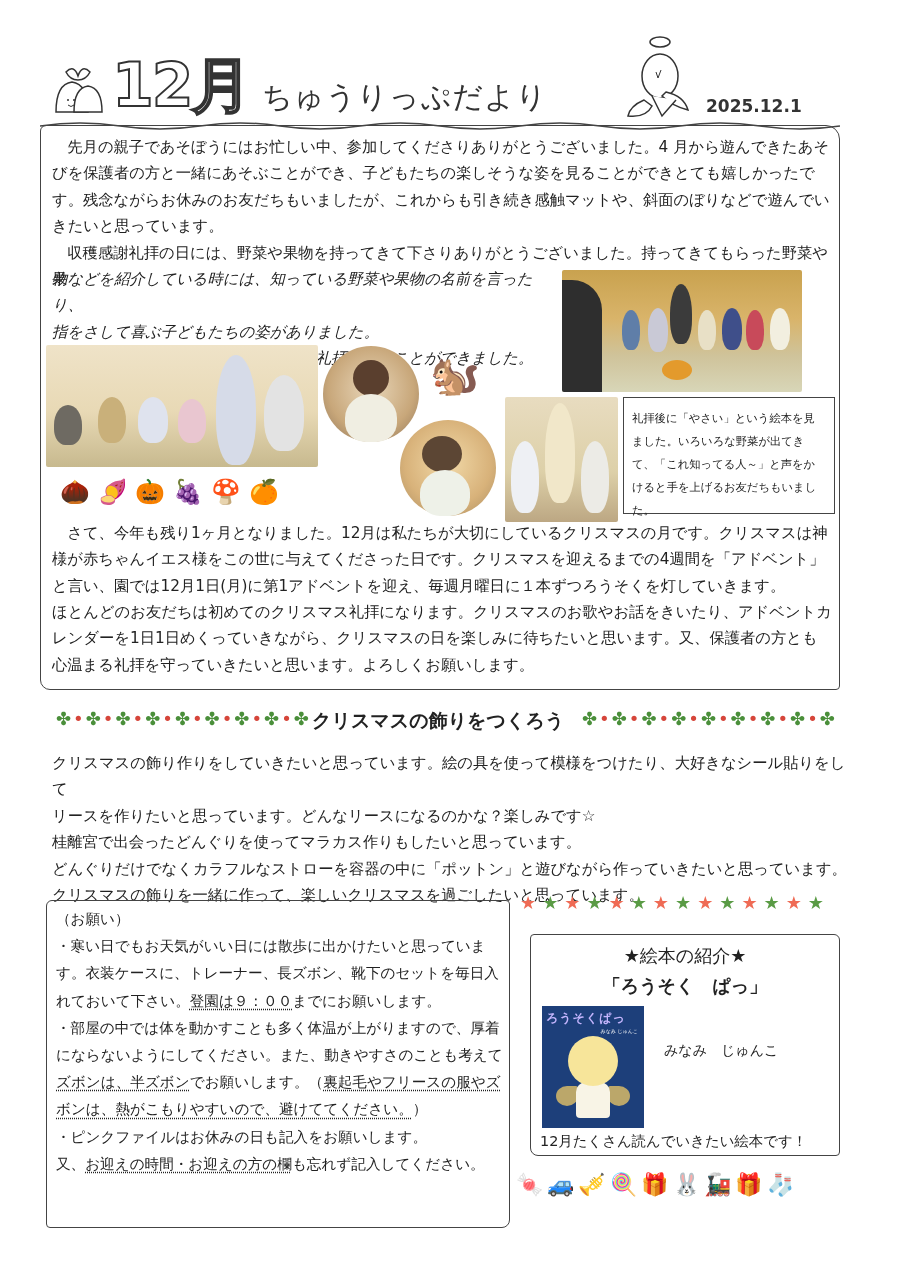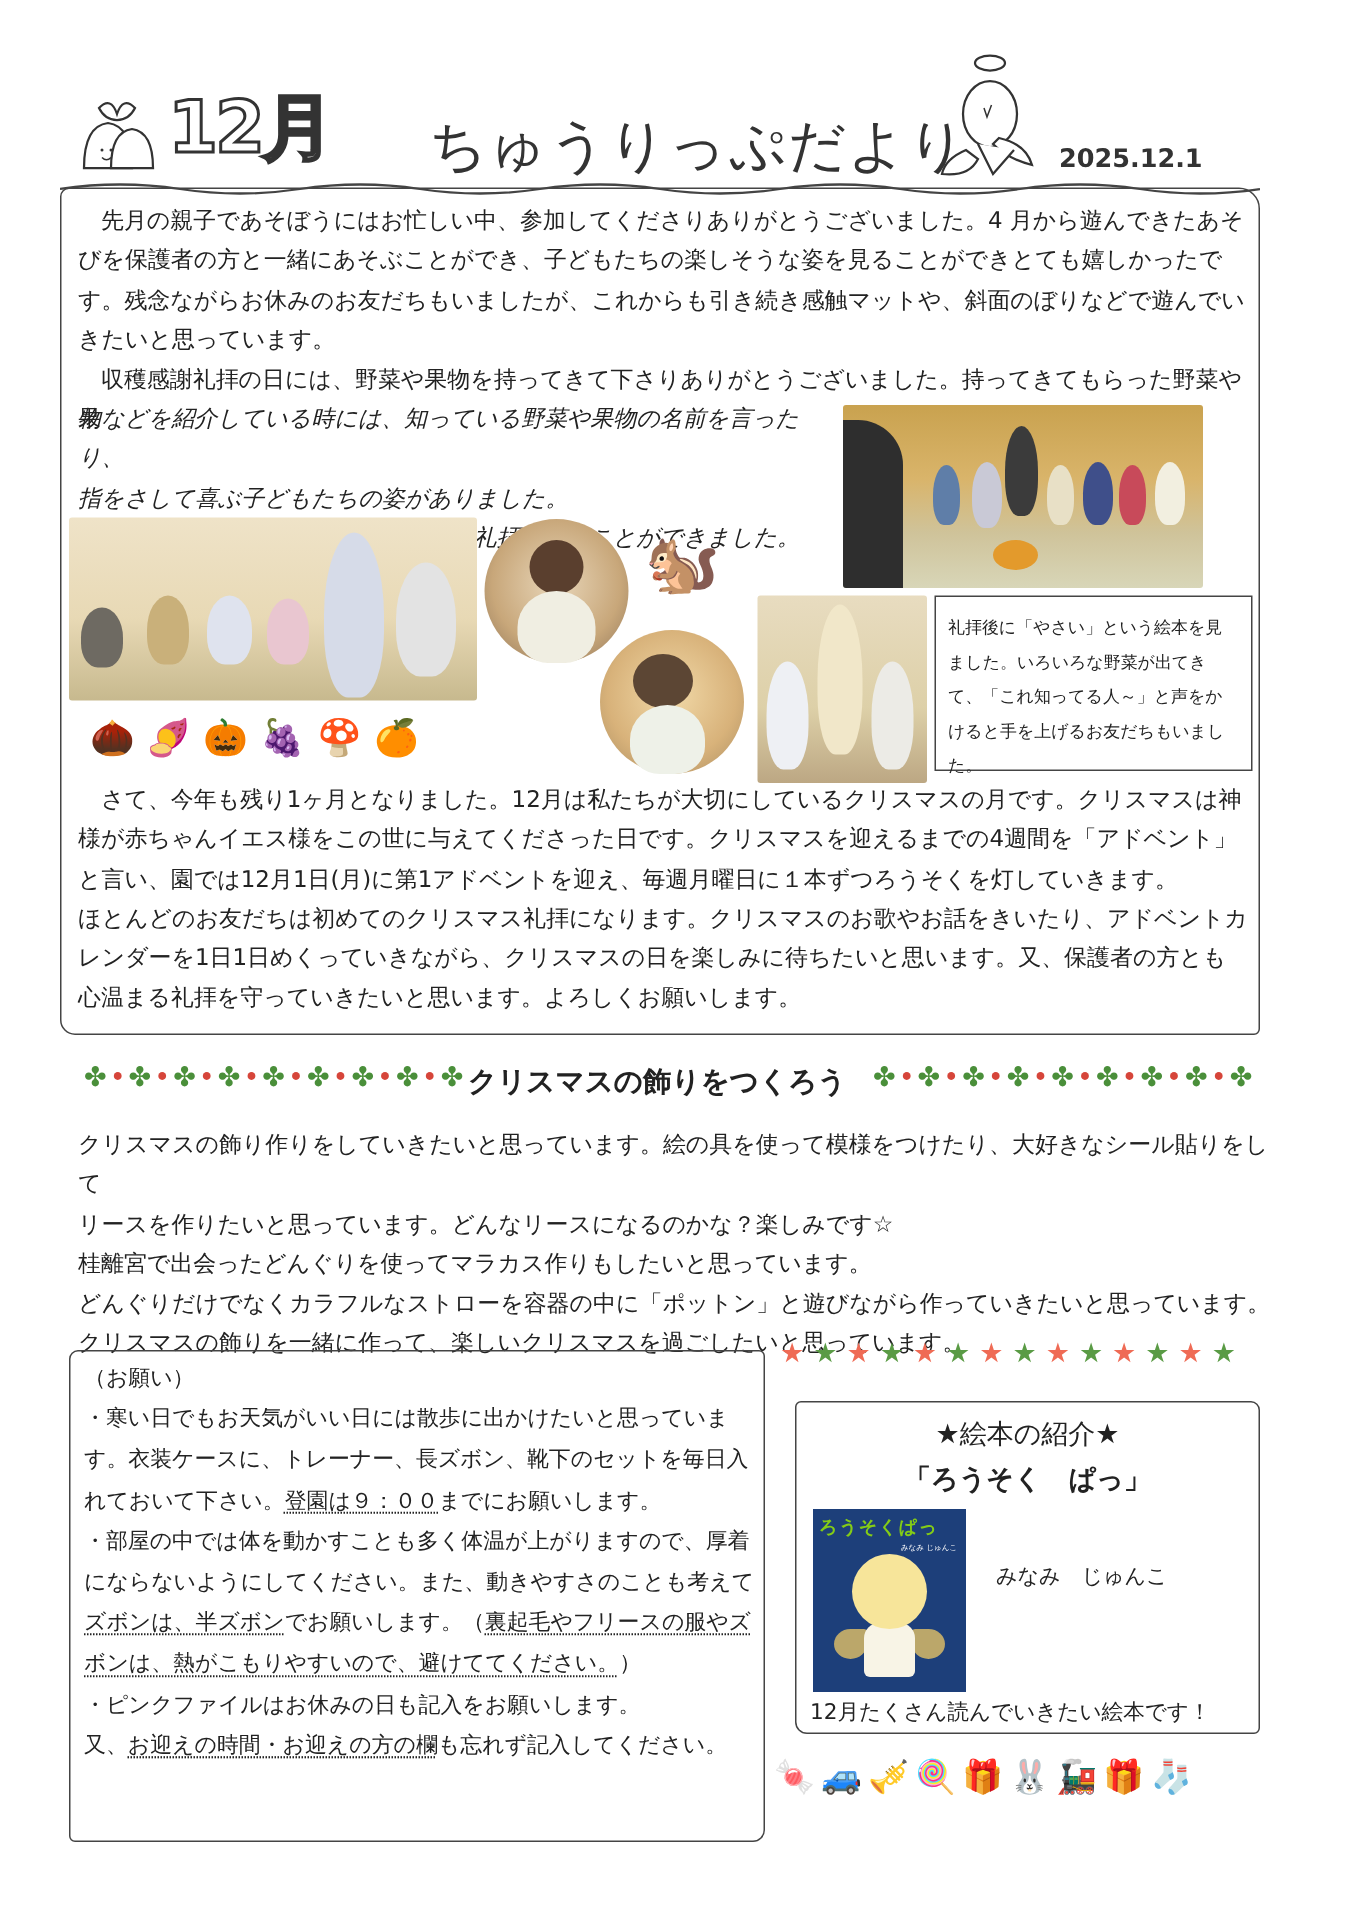--- a/index.html
+++ b/index.html
@@ -5,28 +5,27 @@
   * { box-sizing: border-box; margin: 0; padding: 0; }
   body {
     width: 904px; height: 1280px; background: #ffffff; overflow: hidden;
     font-family: "DejaVu Sans", "Liberation Sans", sans-serif; color: #222;
     position: relative;
   }
   .abs { position: absolute; }
 
   
   .title-month {
-    left: 112px; top: 50px; font-size: 48px; font-weight: bold;
+    left: 112px; top: 50px; font-size: 60px; font-weight: bold;
     color: #fff; -webkit-text-stroke: 2px #333; letter-spacing: -2px;
     font-family: "DejaVu Sans", sans-serif; line-height: 70px;
   }
   .title-main {
-    left: 262px; top: 72px; font-size: 38px; color: #333; line-height: 50px;
+    left: 262px; top: 72px; font-size: 30px; color: #333; line-height: 50px;
     letter-spacing: 1px;
-    margin-left: 24px;
   }
   .title-date { left: 706px; top: 96px; font-size: 17px; color: #333; font-weight: bold; }
 
   
   .frame-main {
     left: 40px; top: 125px; width: 800px; height: 565px;
     border: 1.5px solid #444; border-radius: 6px 14px 4px 10px;
   }
   .para {
     font-size: 15.3px; line-height: 26.4px; color: #222;
@@ -97,21 +96,21 @@
   
   .frame-book {
     left: 530px; top: 934px; width: 310px; height: 222px;
     border: 1.5px solid #444; border-radius: 4px 6px 4px 8px;
   }
   .book-h1 { left: 530px; top: 944px; width: 310px; text-align: center; font-size: 18px; font-weight: normal; }
   .book-h2 { left: 530px; top: 974px; width: 310px; text-align: center; font-size: 18px; font-weight: bold; }
   .book-cover {
     left: 542px; top: 1006px; width: 102px; height: 122px; background: #1d3f7a;
   }
-  .book-cover-title { position: absolute; left: 4px; top: 4px; font-size: 12px; color: #84cc16; font-weight: bold; letter-spacing: 1px; }
+  .book-cover-title { position: absolute; left: 4px; top: 4px; font-size: 12px; color: #c4b5fd; font-weight: bold; letter-spacing: 1px; }
   .book-cover-author { position: absolute; right: 6px; top: 22px; font-size: 5px; color: #fff; }
   .book-face {
     position: absolute; left: 26px; top: 30px; width: 50px; height: 50px; border-radius: 50%;
     background: #f7e59a;
   }
   .book-body {
     position: absolute; left: 34px; top: 76px; width: 34px; height: 36px; border-radius: 10px 10px 4px 4px;
     background: #f8f4e6;
   }
   .book-wing-l { position: absolute; left: 14px; top: 80px; width: 22px; height: 20px; background: #bba76a; border-radius: 50% 10% 50% 50%; }

